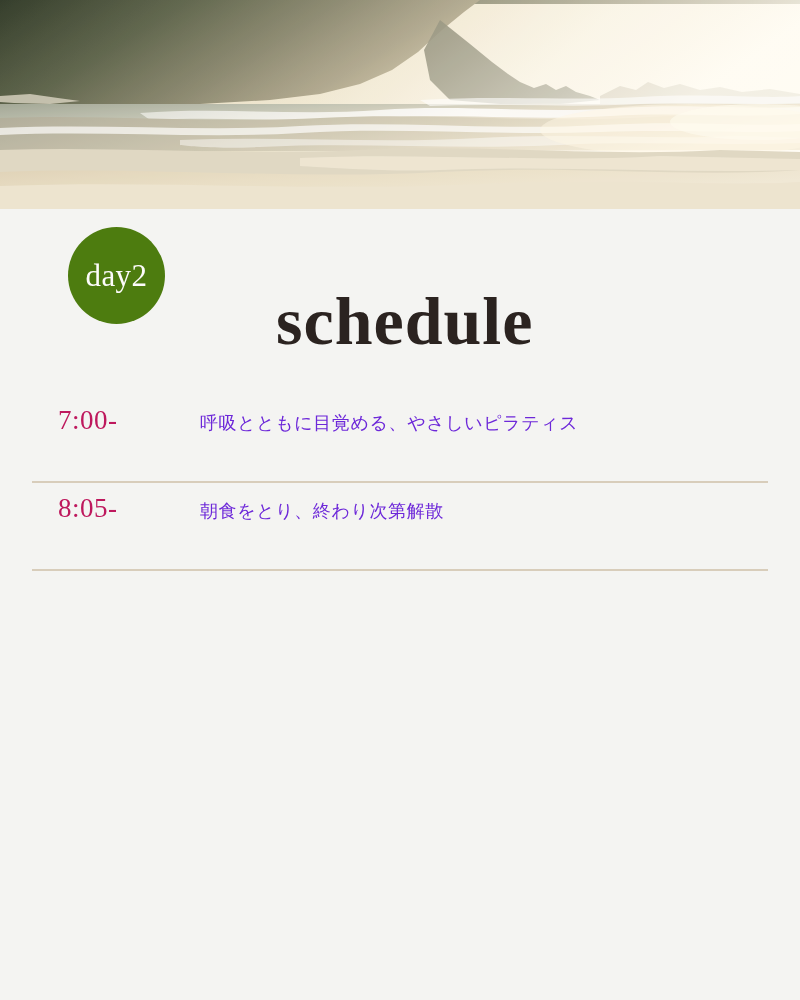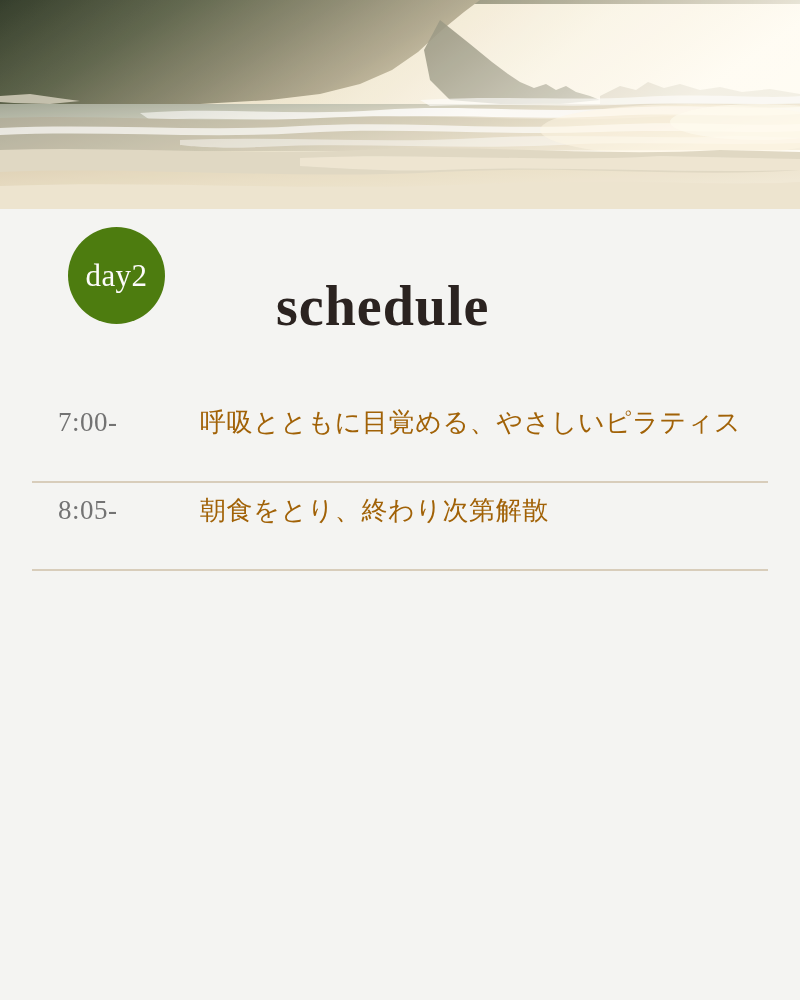--- a/index.html
+++ b/index.html
@@ -57,21 +57,21 @@
     color: #fdfcfb;
     font-size: 31px;
     letter-spacing: 0.4px;
     line-height: 1;
     font-family: "Liberation Serif", "DejaVu Serif", serif;
   }
   .page-title {
     position: absolute;
     left: 276px;
     top: 26px;
-    font-size: 56px;
+    font-size: 68px;
     line-height: 1.2;
     color: #2b2320;
     letter-spacing: 1px;
     font-family: "Liberation Serif", "DejaVu Serif", serif;
   }
 
   
   .schedule {
     position: relative;
     margin: 0;
@@ -85,28 +85,28 @@
     height: 86px;
     margin: 0 32px;
     border-bottom: 2px solid #d8cdbb;
   }
   .row-time {
     flex: 0 0 auto;
     width: 168px;
     padding-left: 26px;
     box-sizing: border-box;
     font-size: 27px;
-    color: #737373;
+    color: #be185d;
     letter-spacing: 0.5px;
     font-family: "Liberation Serif", "DejaVu Serif", serif;
   }
   .row-activity {
     flex: 1 1 auto;
-    font-size: 26px;
-    color: #a16207;
+    font-size: 18px;
+    color: #6d28d9;
     letter-spacing: 0.6px;
     font-family: Liberation Mono, monospace;
   }
   .schedule-row .row-time,
   .schedule-row .row-activity {
     position: relative;
     top: 10px;
   }
 </style>
 </head>

